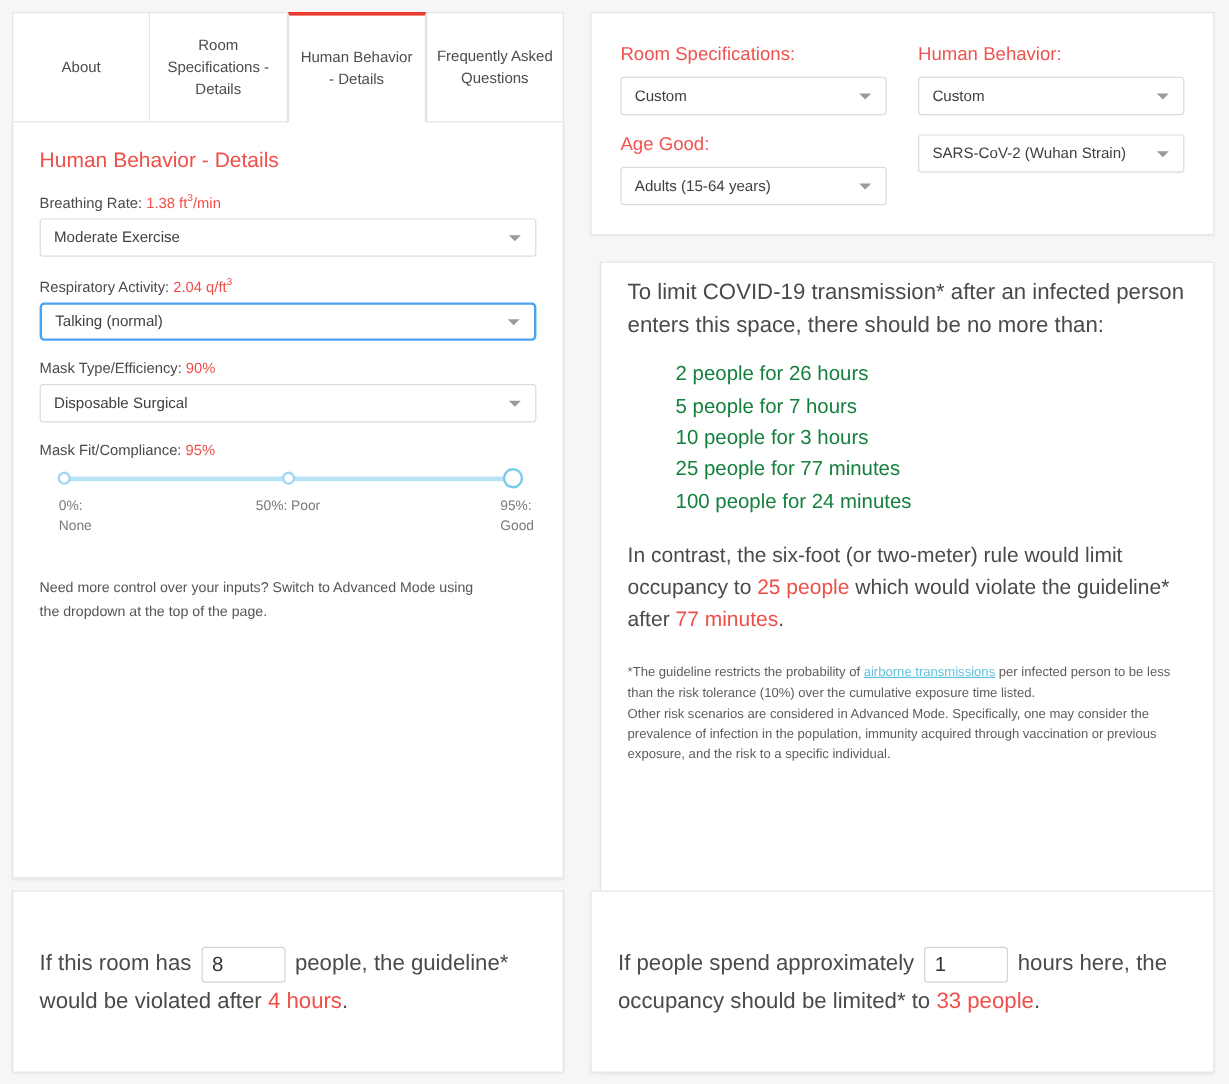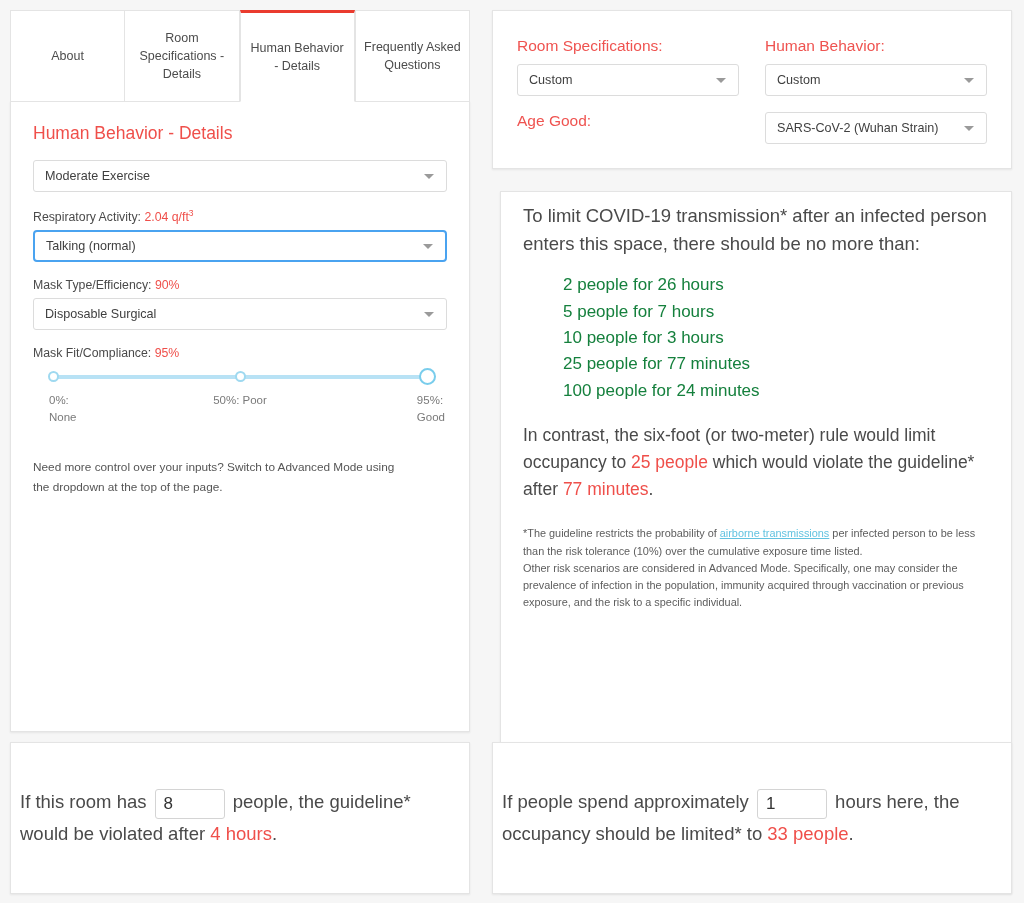--- a/index.html
+++ b/index.html
@@ -224,21 +224,21 @@
     display: flex;
     gap: 22px;
   }
   .bottom-panel {
     background: #fff;
     border: 1px solid #e4e4e4;
     box-shadow: 0 1px 2px rgba(0,0,0,0.07);
     height: 152px;
     display: flex;
     align-items: center;
-    padding: 0 9px;
+    padding: 0 22px;
   }
   .bp-left  { width: 460px; }
   .bp-right { width: 520px; }
   .sentence {
     font-size: 18.5px;
     line-height: 1.62;
     color: #4a4a4a;
   }
   .num-input {
     display: inline-block;
@@ -276,20 +276,23 @@
       <div class="tab">
         <span>Frequently Asked Questions</span>
       </div>
     </div>
 
     <div class="tab-body">
 
       <h2 class="section-title">Human Behavior - Details</h2>
 
       <div class="field">
+        <div class="field-label">
+          <span>Breathing Rate: </span><span class="val"><span>1.38 ft</span><sup>3</sup><span>/min</span></span>
+        </div>
         <div class="select">
           <span>Moderate Exercise</span>
           <span class="caret"></span>
         </div>
       </div>
 
       <div class="field">
         <div class="field-label">
           <span>Respiratory Activity: </span><span class="val"><span>2.04 q/ft</span><sup>3</sup><span></span></span>
         </div>
@@ -348,20 +351,24 @@
         <div>
           <div class="group-label">Human Behavior:</div>
           <div class="select">
             <span>Custom</span>
             <span class="caret"></span>
           </div>
         </div>
 
         <div>
           <div class="group-label">Age Good:</div>
+          <div class="select">
+            <span>Adults (15-64 years)</span>
+            <span class="caret"></span>
+          </div>
         </div>
 
         <div>
           <div class="select">
             <span>SARS-CoV-2 (Wuhan Strain)</span>
             <span class="caret"></span>
           </div>
         </div>
       </div>
     </div>

